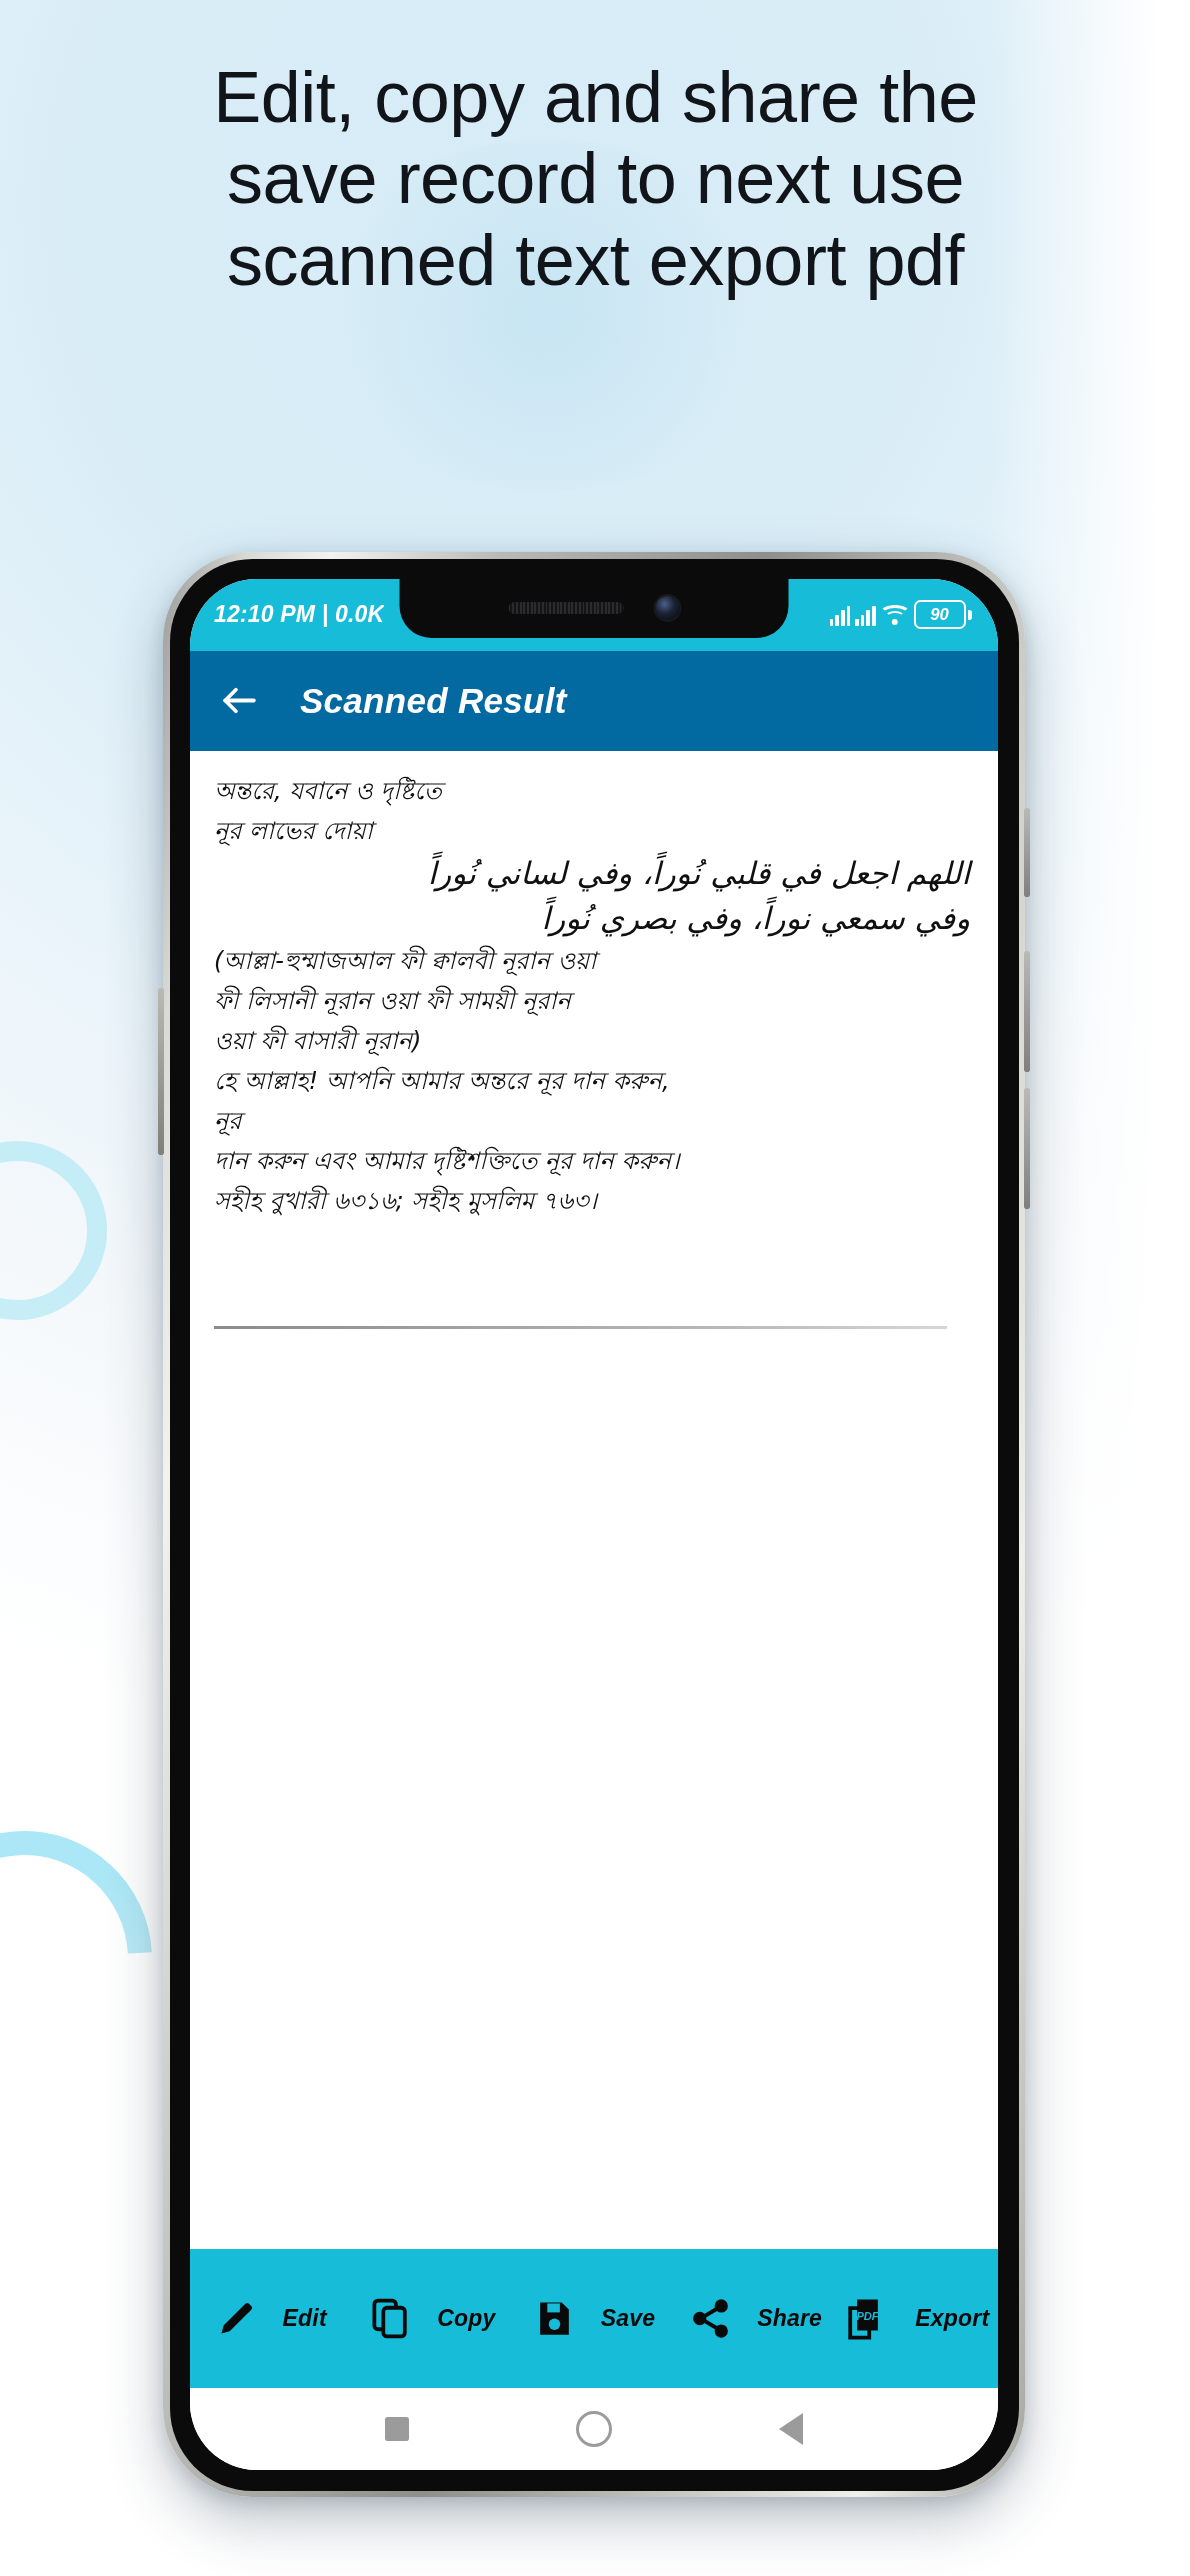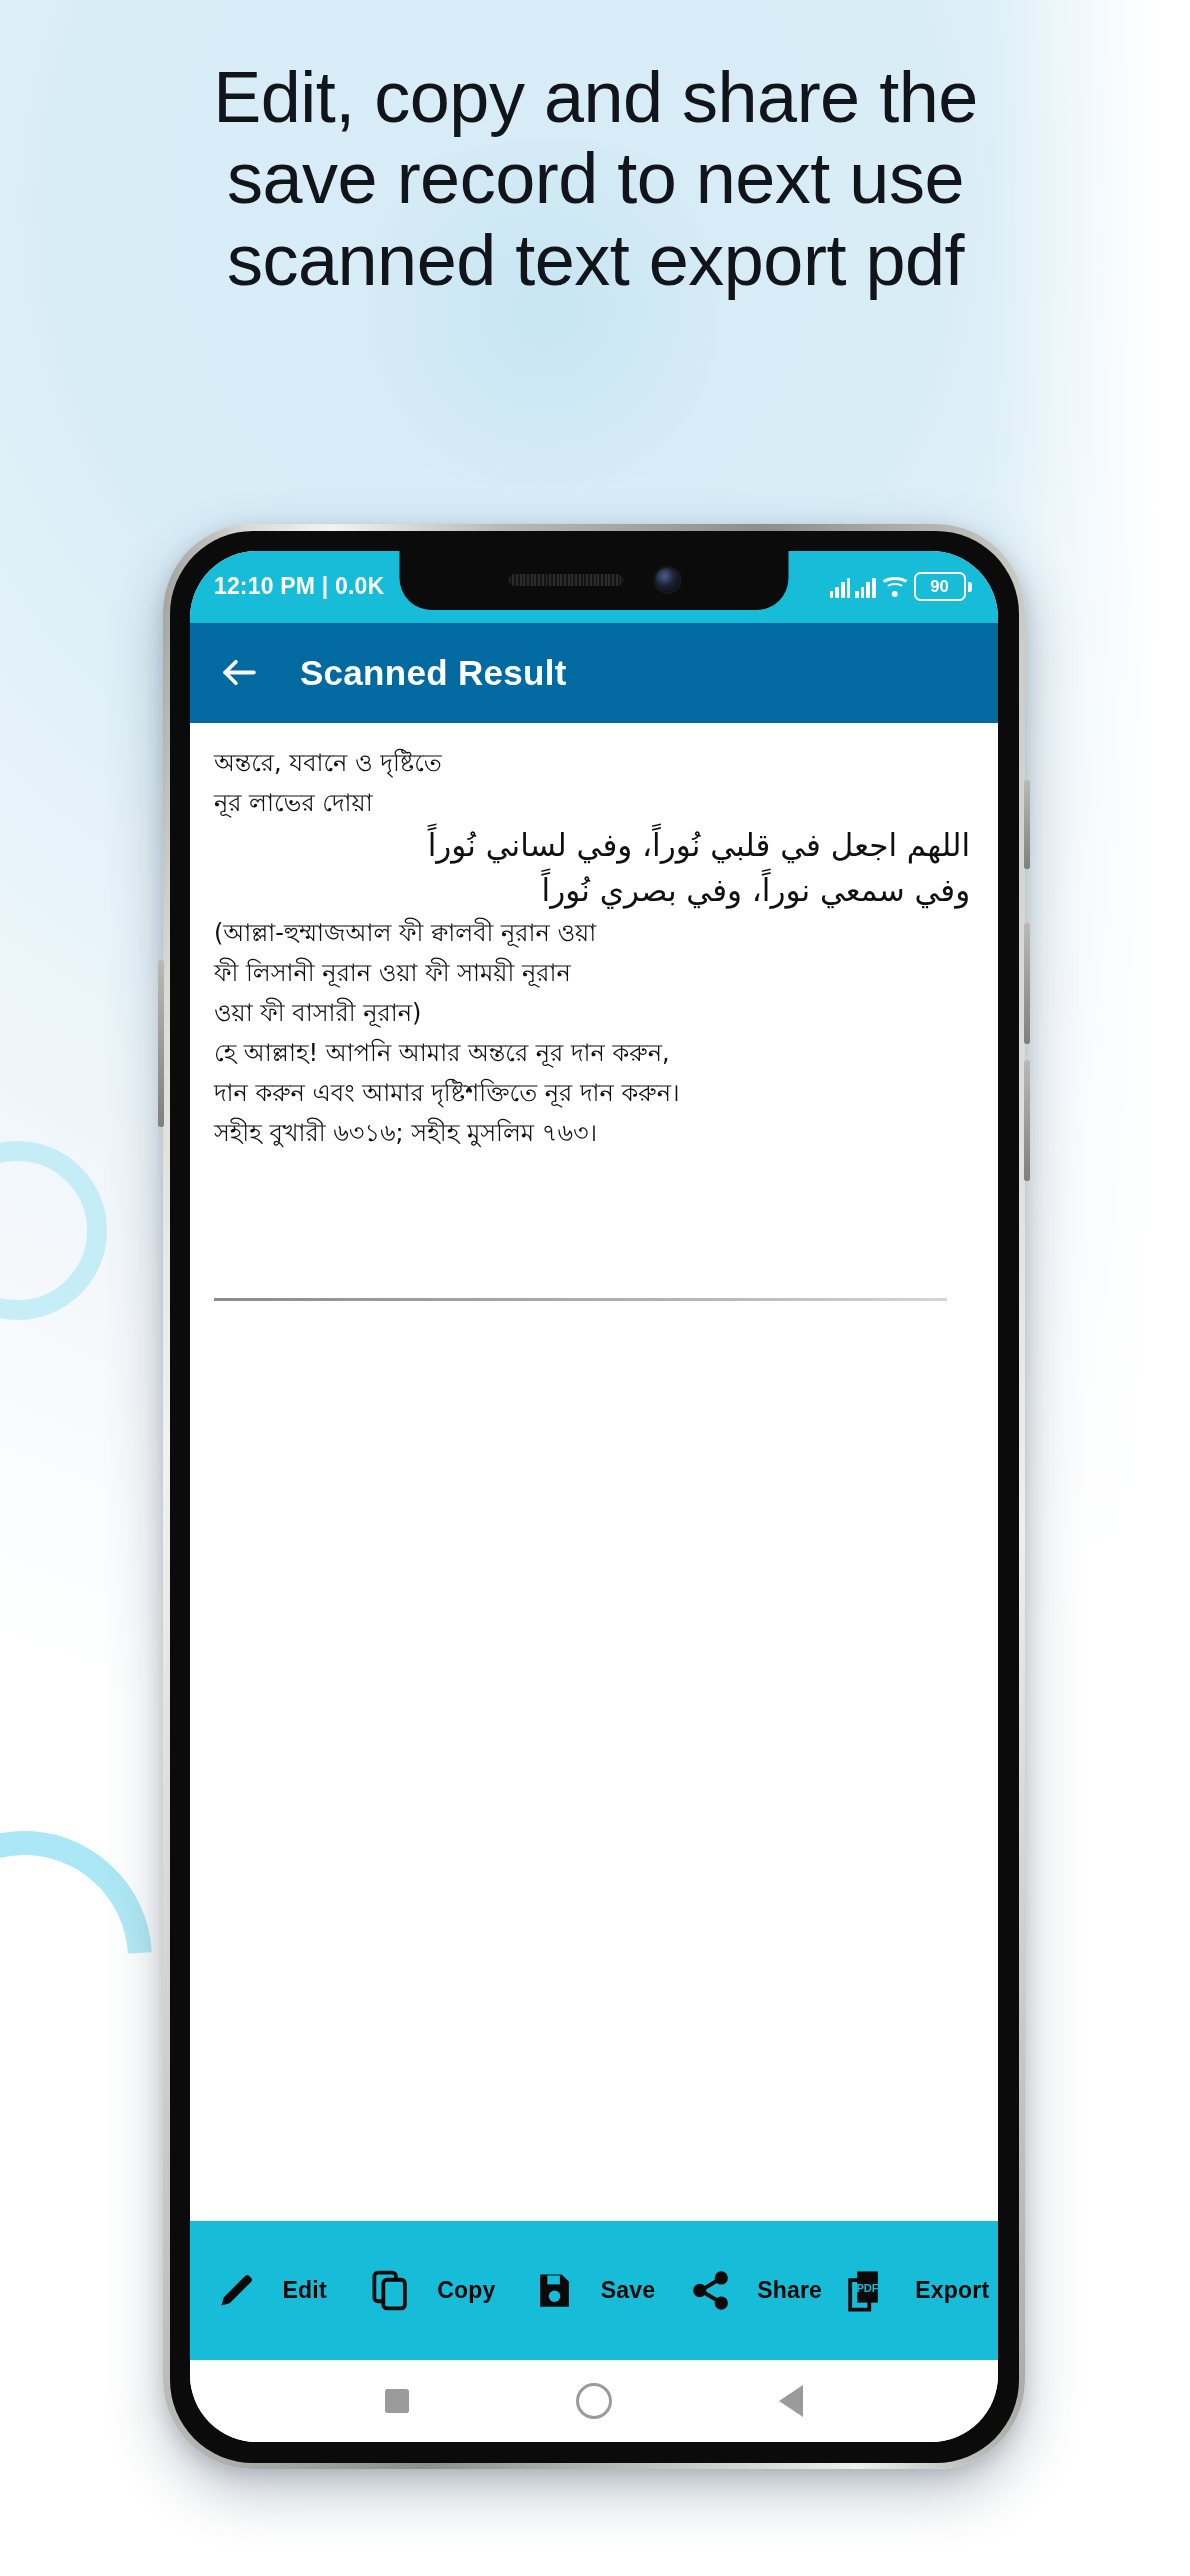--- a/index.html
+++ b/index.html
@@ -43,21 +43,21 @@
   
   #headline{
     position:absolute;left:0;top:57px;width:1191px;
     text-align:center;color:#111418;
     font-size:72px;line-height:1.13;font-weight:400;letter-spacing:-0.5px;
     padding:0 58px;box-sizing:border-box;
   }
   #headline .hl{display:block;}
 
   
-  #phone-wrap{position:absolute;left:163px;top:524px;width:862px;height:1945px;}
+  #phone-wrap{position:absolute;left:163px;top:552px;width:862px;height:1945px;font-style:italic;}
   #phone-outer{
     position:absolute;inset:0;border-radius:89px;
     background:linear-gradient(100deg,#9a9a98 0%,#d9dad6 7%,#f2f2ef 14%,#b9bab6 28%,#8e8f8b 50%,#c9cac6 72%,#efefec 86%,#a5a6a2 100%);
     box-shadow:0 24px 56px rgba(40,60,80,.30), 0 5.6px 16.7px rgba(40,60,80,.18);
   }
   #phone-bezel{
     position:absolute;left:6.5px;top:6.5px;right:6.5px;bottom:6.5px;border-radius:83px;
     background:#0b0b0c;
   }
   #phone-screen{
@@ -235,20 +235,21 @@
       <div id="doc-body">
         <div id="doc-lines">
             <div class="doc-line">অন্তরে, যবানে ও দৃষ্টিতে</div>
             <div class="doc-line">নূর লাভের দোয়া</div>
             <div class="doc-line ar">اللهم اجعل في قلبي نُوراً، وفي لساني نُوراً</div>
             <div class="doc-line ar">وفي سمعي نوراً، وفي بصري نُوراً</div>
             <div class="doc-line">(আল্লা-হুম্মাজআল ফী ক্বালবী নূরান ওয়া</div>
             <div class="doc-line">ফী লিসানী নূরান ওয়া ফী সাময়ী নূরান</div>
             <div class="doc-line">ওয়া ফী বাসারী নূরান)</div>
             <div class="doc-line">হে আল্লাহ! আপনি আমার অন্তরে নূর দান করুন,</div>
+            <div class="doc-line">নূর</div>
             <div class="doc-line">দান করুন এবং আমার দৃষ্টিশক্তিতে নূর দান করুন।</div>
             <div class="doc-line">সহীহ বুখারী ৬৩১৬; সহীহ মুসলিম ৭৬৩।</div>
           </div>
         <div id="caret-rule"></div>
       </div>
 
       <div id="toolbar">
 
         <div class="tool-btn">
           <span class="tool-ico">

